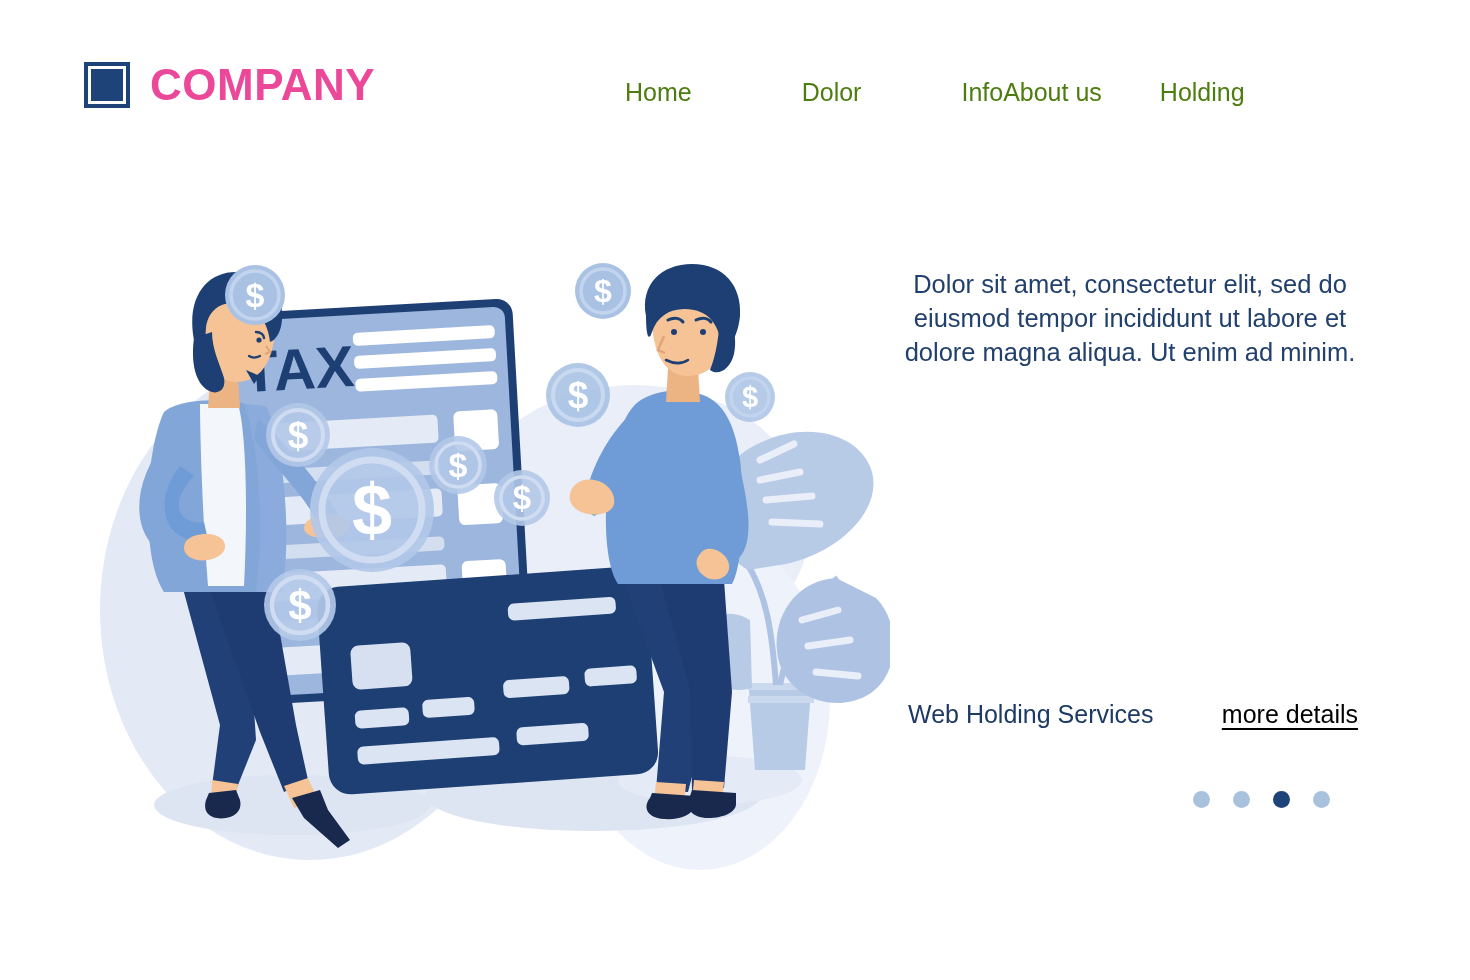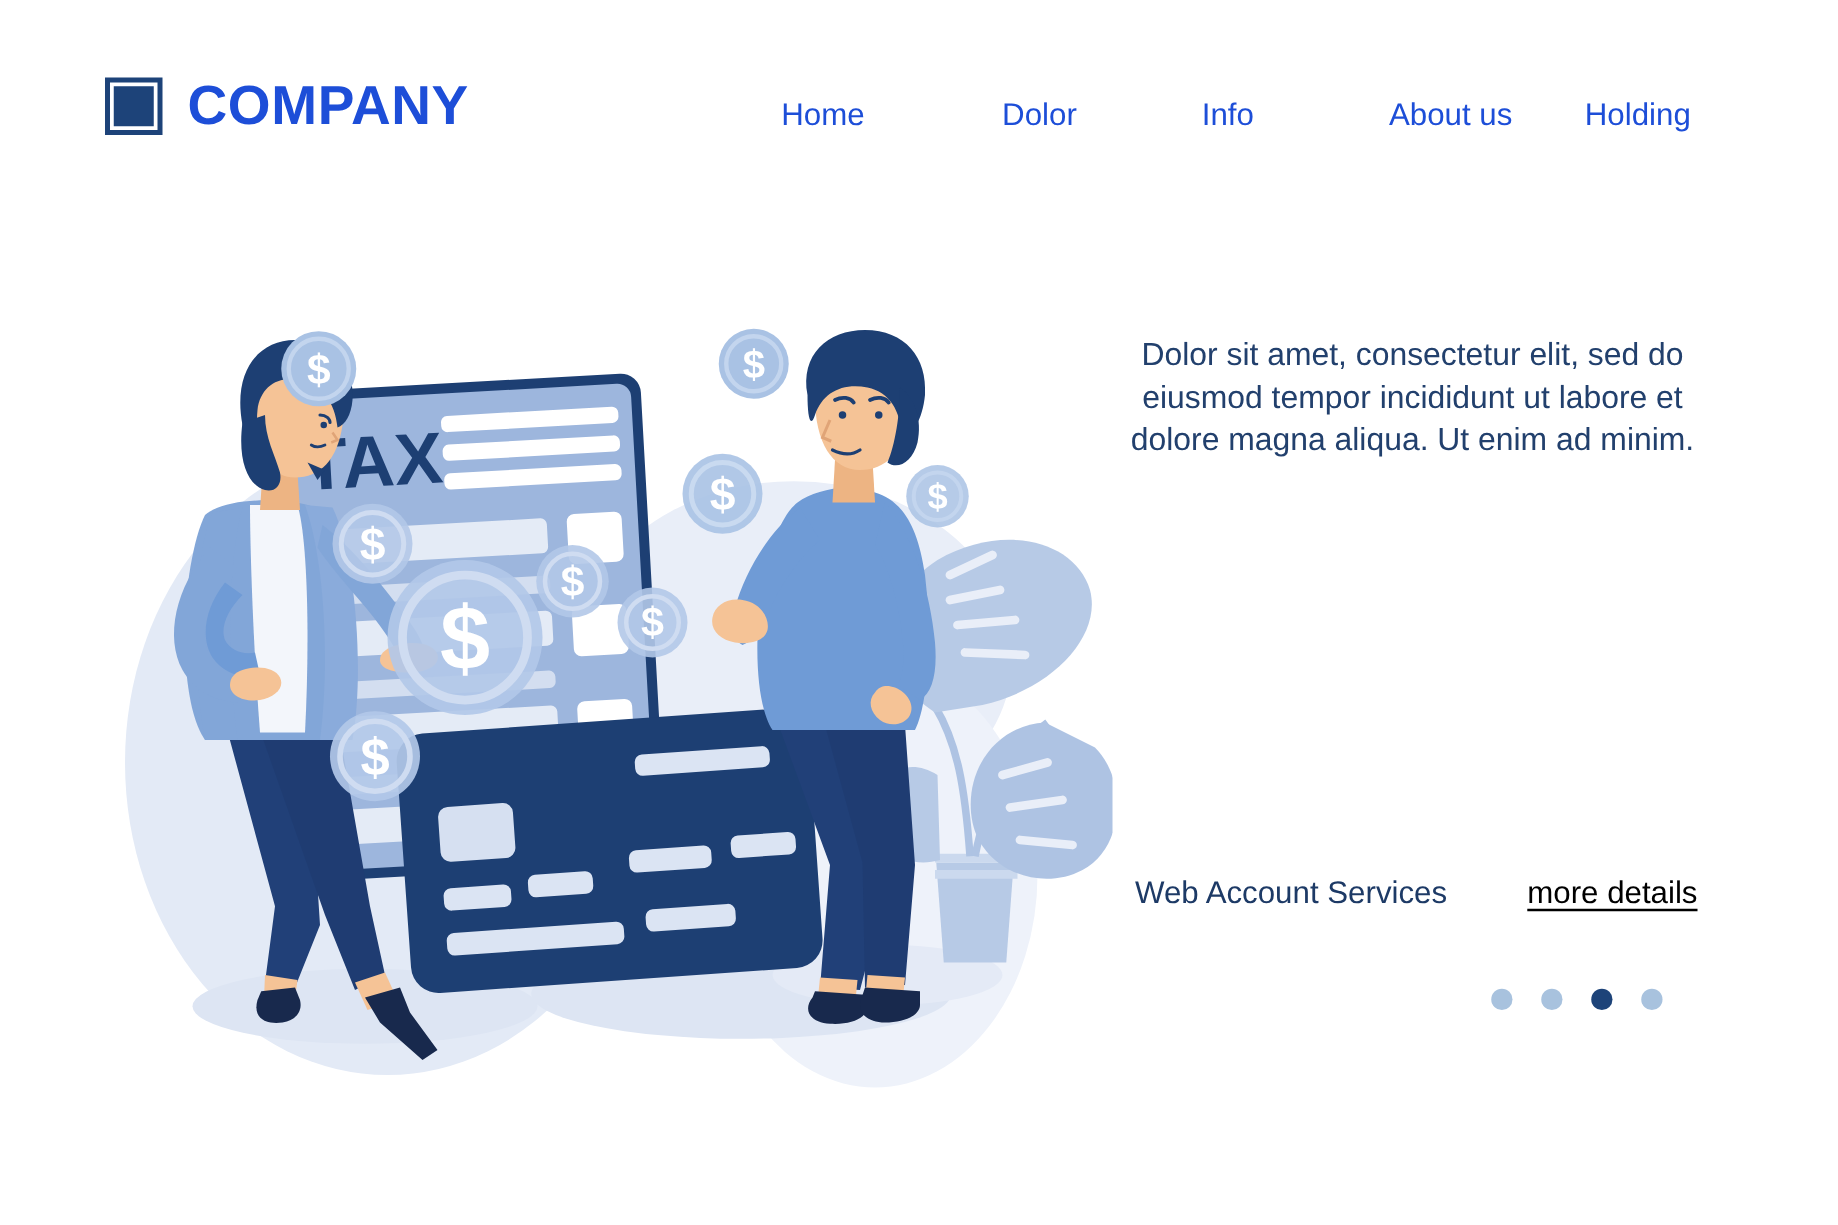--- a/index.html
+++ b/index.html
@@ -42,34 +42,34 @@
   }
   .brand-mark::after {
     content: "";
     position: absolute;
     left: 3px; top: 3px; right: 3px; bottom: 3px;
     background: #1d4379;
   }
   .brand-name {
     font-size: 44px;
     font-weight: bold;
-    color: #1d4ed8;
+    color: #ec4899;
     letter-spacing: 0.5px;
     line-height: 1;
   }
   .nav {
     position: absolute;
     left: 625px;
     top: 78px;
     display: flex;
     align-items: baseline;
   }
   .nav-link {
     font-size: 25px;
-    color: #1d4ed8;
+    color: #4d7c0f;
     text-decoration: none;
     white-space: nowrap;
     cursor: pointer;
   }
   .nav-link:nth-child(1) { margin-right: 0; }
 
   
   .hero-copy {
     position: absolute;
     left: 890px;
@@ -147,21 +147,21 @@
   <header class="header">
 
     <div class="brand">
       <span class="brand-mark"></span>
       <span class="brand-name">COMPANY</span>
     </div>
 
     <nav class="nav">
       <a class="nav-link" style="margin-right:110px">Home</a>
       <a class="nav-link" style="margin-right:100px">Dolor</a>
-      <a class="nav-link" style="margin-right:108px">Info</a>
+      <a class="nav-link" style="">Info</a>
       <a class="nav-link" style="margin-right:58px">About us</a>
       <a class="nav-link">Holding</a>
     </nav>
   </header>
 
   <div class="illo">
     <svg width="830" height="700" viewBox="0 0 830 700" xmlns="http://www.w3.org/2000/svg">
       <defs>
         <clipPath id="docClip">
           <rect x="168" y="126" width="295" height="392" rx="16" ry="16" transform="rotate(-3.2 315 322)"></rect>
@@ -365,21 +365,21 @@
         </g>
       </g>
     </svg>
   </div>
 
   <section class="hero-copy">
     <p class="hero-sub">Dolor sit amet, consectetur  elit, sed do eiusmod tempor incididunt ut labore et dolore magna aliqua. Ut enim ad minim.</p>
   </section>
 
   <div class="hero-footer">
-    <span class="services-label">Web Account Services</span>
+    <span class="services-label">Web Holding Services</span>
     <a class="more-details">more details</a>
   </div>
 
   <div class="dots">
     <span class="dot"></span>
     <span class="dot"></span>
     <span class="dot active"></span>
     <span class="dot"></span>
   </div>
 

